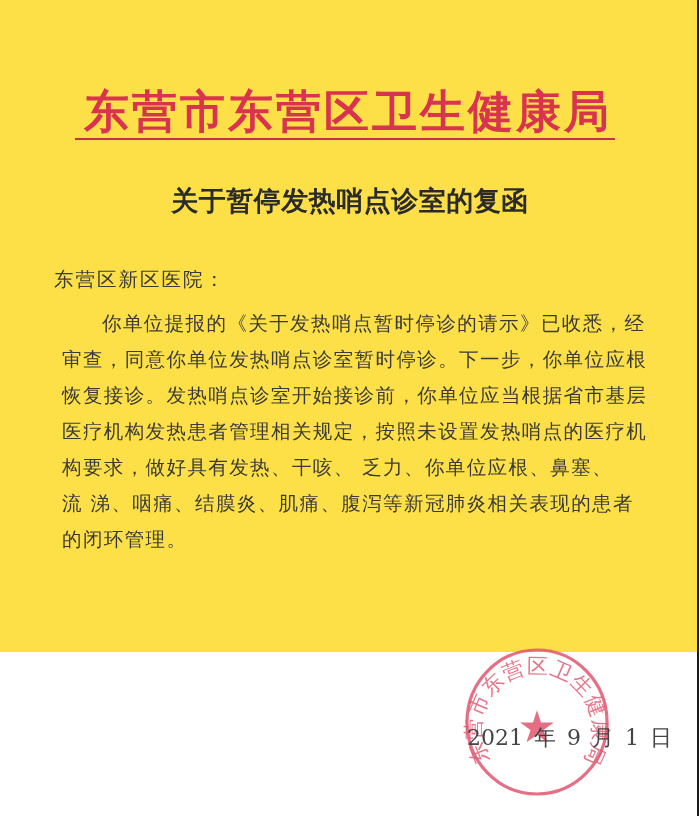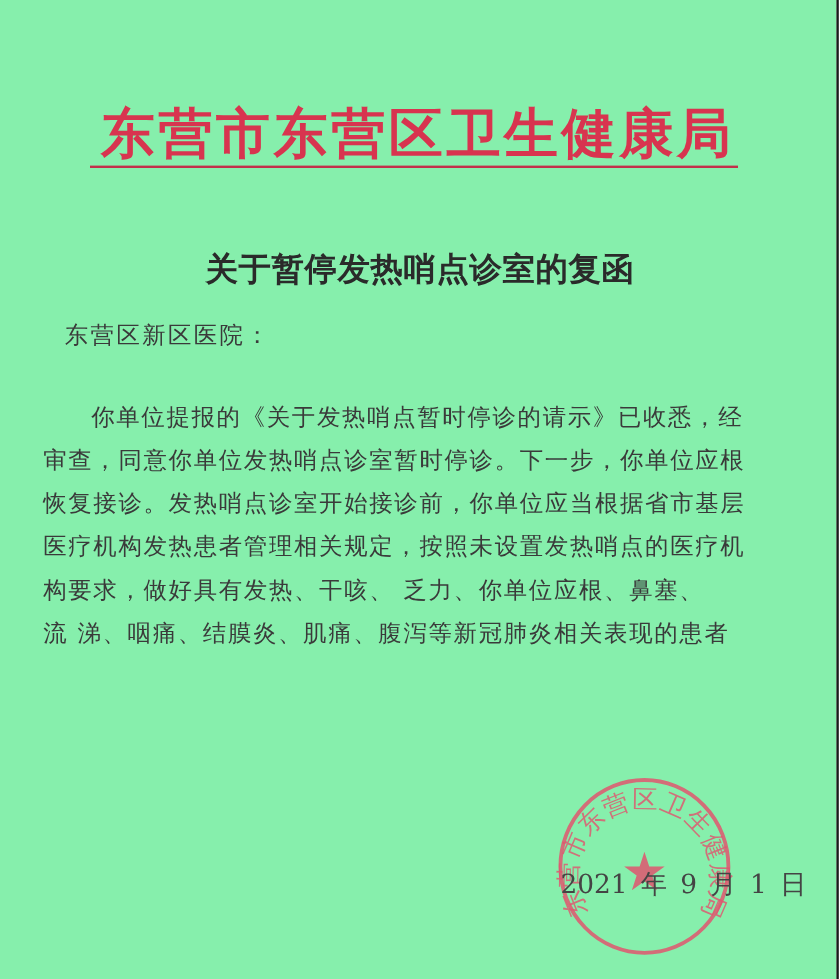--- a/index.html
+++ b/index.html
@@ -11,22 +11,22 @@
       width: 700px;
       height: 816px;
       position: relative;
       overflow: hidden;
       font-family: "DejaVu Serif", "Liberation Serif", serif;
     }
     .page {
       position: absolute;
       left: 0; top: 0;
       width: 697px;
-      height: 816px;
-      background: #86efac;
+      height: 652px;
+      background: #fde047;
     }
     .right-edge {
       position: absolute;
       left: 697px; top: 0;
       width: 2px;
       height: 816px;
       background: #1a1a1a;
     }
     .letterhead {
       position: absolute;
@@ -57,40 +57,38 @@
       top: 183px;
       width: 400px;
       text-align: center;
       font-family: "DejaVu Serif", "Liberation Serif", serif;
       font-weight: bold;
       font-size: 27px;
       letter-spacing: 0.5px;
       color: #2a2a2a;
       line-height: 36px;
       white-space: nowrap;
-      margin-top: 24px;
     }
     .salutation {
       position: absolute;
       left: 54px;
       top: 266px;
       font-family: "DejaVu Serif", "Liberation Serif", serif;
       font-size: 19.5px;
       color: #3a3a3a;
       letter-spacing: 2px;
       line-height: 28px;
       white-space: nowrap;
       text-align: right;
     }
     .body-lines {
       position: absolute;
-      left: 36px;
+      left: 62px;
       top: 306px;
       width: 600px;
-      margin-top: 24px;
     }
     .body-line {
       height: 36px;
       line-height: 36px;
       font-family: "DejaVu Serif", "Liberation Serif", serif;
       font-size: 19.5px;
       color: #3a3a3a;
       letter-spacing: 1.4px;
       white-space: nowrap;
     }
@@ -140,20 +138,21 @@
 
   <div class="salutation">东营区新区医院：</div>
 
   <div class="body-lines">
     <div class="body-line indent">你单位提报的《关于发热哨点暂时停诊的请示》已收悉，经</div>
     <div class="body-line">审查，同意你单位发热哨点诊室暂时停诊。下一步，你单位应根</div>
     <div class="body-line">恢复接诊。发热哨点诊室开始接诊前，你单位应当根据省市基层</div>
     <div class="body-line">医疗机构发热患者管理相关规定，按照未设置发热哨点的医疗机</div>
     <div class="body-line">构要求，做好具有发热、干咳、 乏力、你单位应根、鼻塞、</div>
     <div class="body-line">流 涕、咽痛、结膜炎、肌痛、腹泻等新冠肺炎相关表现的患者</div>
+    <div class="body-line">的闭环管理。</div>
   </div>
 
   <svg class="stamp" viewBox="0 0 148 152" xmlns="http://www.w3.org/2000/svg">
     <defs>
       <path id="stampArc" d="M 30 118 A 56 56 0 1 1 118 118" fill="none"></path>
     </defs>
     <ellipse cx="74" cy="76" rx="70" ry="72" fill="none" stroke="#e0566f" stroke-width="3.2" opacity="0.85"></ellipse>
     <text font-family="DejaVu Serif, Liberation Serif, serif" font-size="21" fill="#e0566f" opacity="0.82" letter-spacing="1">
       <textPath href="#stampArc" startOffset="2%">东营市东营区卫生健康局</textPath>
     </text>

